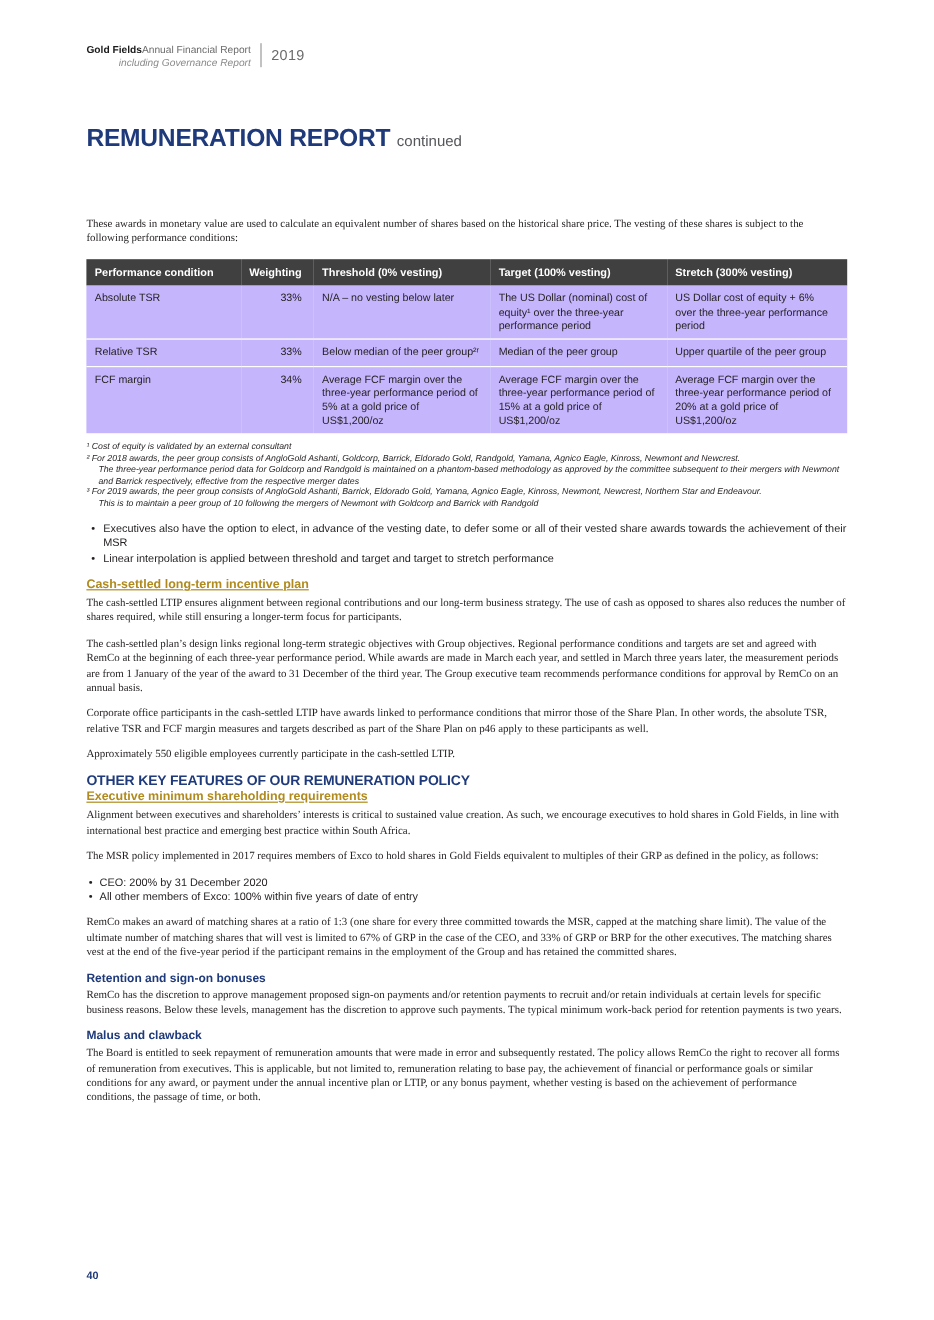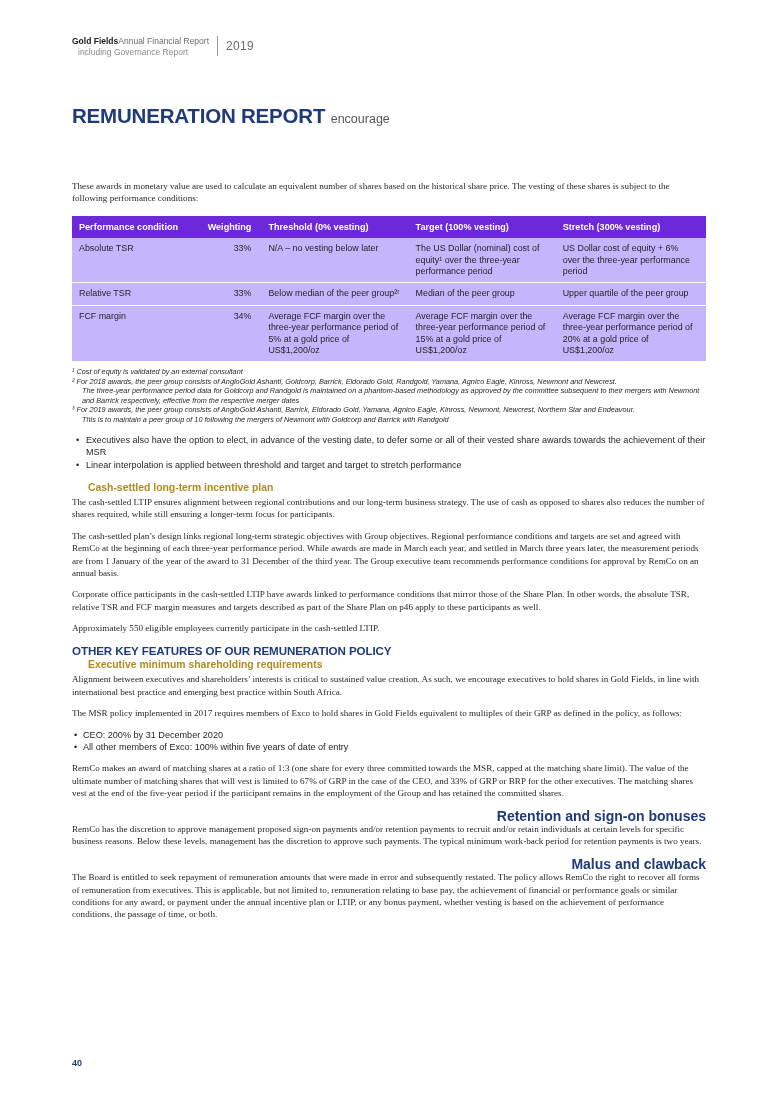--- a/index.html
+++ b/index.html
@@ -32,22 +32,24 @@
   .mast-left {
     font-size: 8.5px;
     line-height: 10.5px;
     color: #6b6b6b;
   }
   .mast-brand {
     font-weight: bold;
     color: #1a1a1a;
   }
   .mast-line2 {
+    font-style: italic;
     color: #8a8a8a;
     padding-left: 6px;
+    text-align: right;
   }
   .mast-rule {
     display: inline-block;
     width: 1px;
     height: 20px;
     background: #9a9a9a;
     margin: 0 8px;
     vertical-align: middle;
   }
   .mast-year {
@@ -91,21 +93,21 @@
     margin-bottom: 11px;
   }
   
   table.perf {
     width: 100%;
     border-collapse: collapse;
     font-size: 8.9px;
     margin-bottom: 6px;
   }
   table.perf thead th {
-    background: #6d28d9;
+    background: #404040;
     color: #ffffff;
     font-size: 9.1px;
     font-weight: bold;
     text-align: left;
     padding: 5px 8px 5px 7px;
     vertical-align: middle;
   }
   table.perf thead th.w-weight {
     text-align: right;
     padding-right: 10px;
@@ -177,38 +179,38 @@
     content: "\2022";
     position: absolute;
     left: -9px;
     top: 0;
   }
   
   h2.sub-head {
     font-size: 10.4px;
     font-weight: bold;
     color: #b08a1e;
-    margin: 4px 0 2px 16px;
+    margin: 4px 0 2px 0;
+    text-decoration: underline;
   }
   h2.sub-head.gold2 {
     margin-top: 2px;
   }
   h2.main-head {
     font-size: 11.6px;
     font-weight: bold;
     color: #1f3a7a;
     margin: 10px 0 1px 0;
     letter-spacing: -0.1px;
   }
   h3.blue-head {
-    font-size: 14px;
+    font-size: 10px;
     font-weight: bold;
     color: #1f3a7a;
     margin: 10px 0 1px 0;
-    text-align: right;
   }
   
   .folio {
     position: absolute;
     left: 72px;
     top: 1058px;
     font-size: 9px;
     color: #1f3a7a;
     font-weight: bold;
   }
@@ -222,21 +224,21 @@
     <div class="mast-left">
       <div><span class="mast-brand">Gold Fields</span><span>Annual Financial Report</span></div>
       <div class="mast-line2">including Governance Report</div>
     </div>
     <span class="mast-rule"></span>
     <span class="mast-year">2019</span>
   </div>
 
   <div class="page-title">
     <span>REMUNERATION REPORT</span>
-    <span class="cont">encourage</span>
+    <span class="cont">continued</span>
   </div>
 
   <div class="content">
 
     <p class="intro">These awards in monetary value are used to calculate an equivalent number of shares based on the historical share price. The vesting of these shares is subject to the following performance conditions:</p>
 
     <table class="perf">
       <colgroup>
         <col class="c1">
           <col class="c2">

